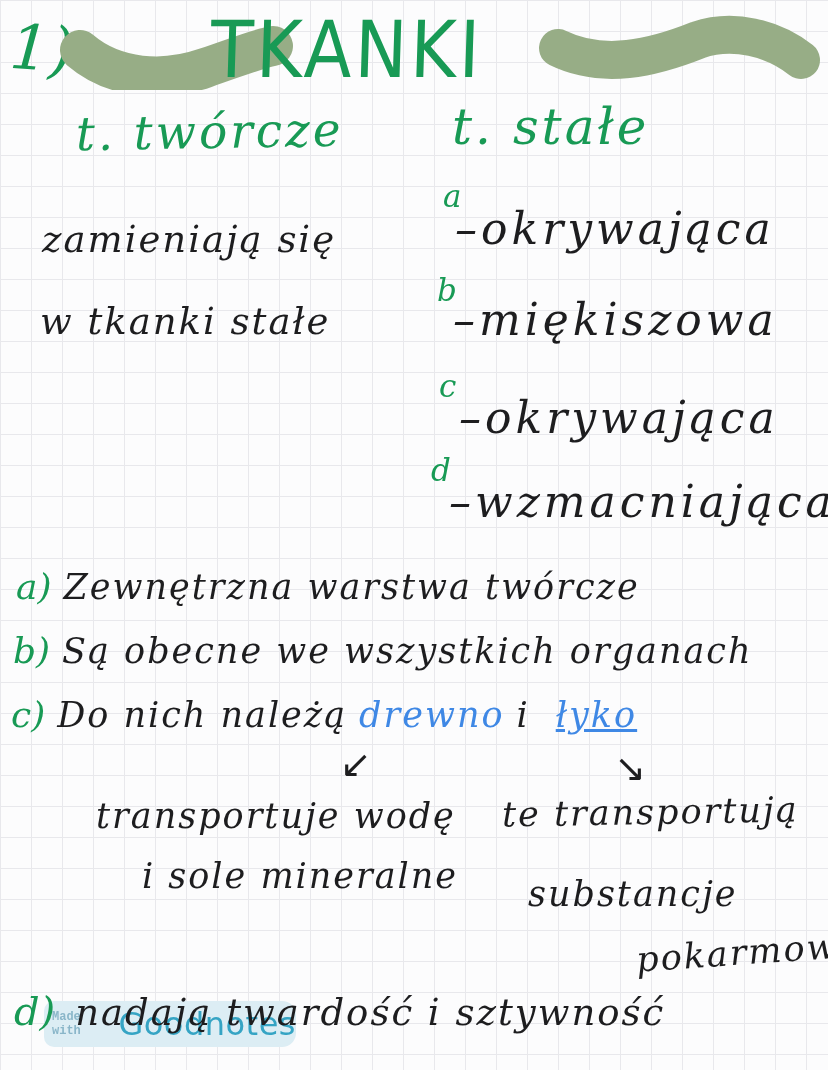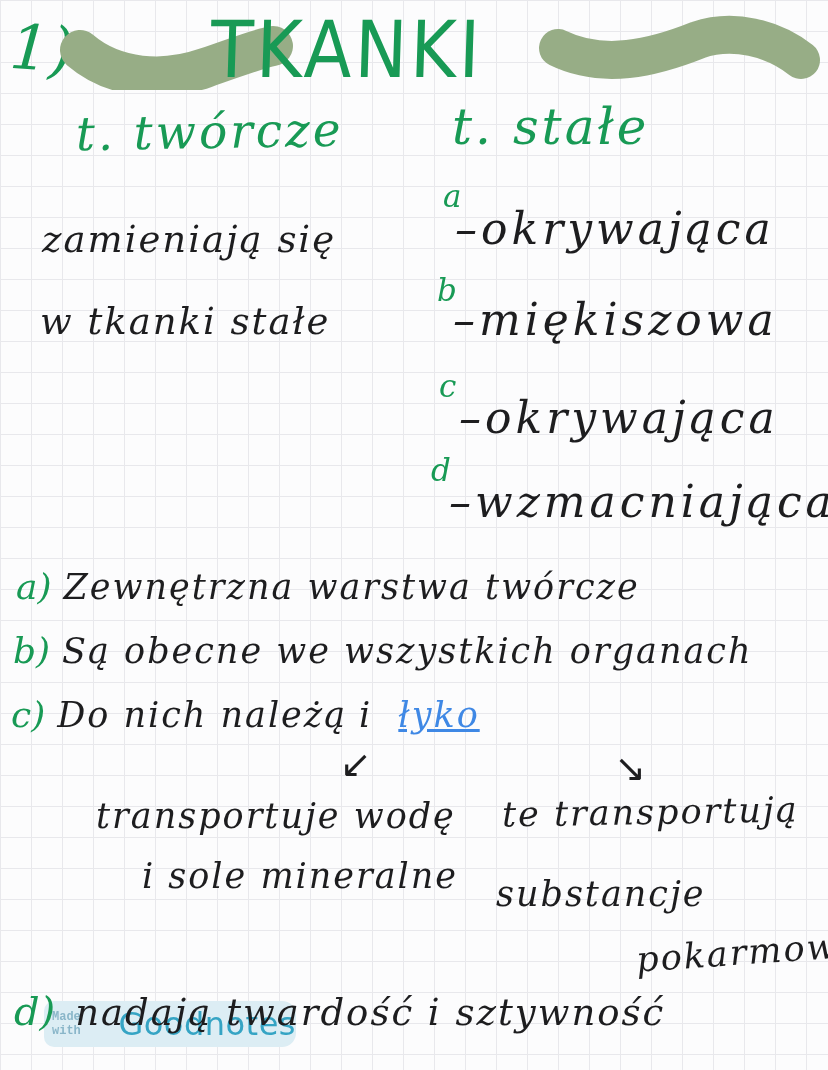--- a/index.html
+++ b/index.html
@@ -146,32 +146,33 @@
   </div>
 
   <div class="abs def-line" style="left:13px;top:630px;">
     <span class="def-marker">b)</span>
     <span class="hand">Są obecne we wszystkich organach</span>
   </div>
 
   <div class="abs def-line" style="left:11px;top:694px;">
     <span class="def-marker">c)</span>
     <span class="hand">Do nich należą</span>
+    <span class="hand blue">drewno</span>
     <span class="hand">i</span>
     <span class="hand blue" style="margin-left:14px;text-decoration:underline;">łyko</span>
   </div>
 
   <div class="abs arrow" style="left:340px;top:742px;">↙</div>
   <div class="abs arrow" style="left:614px;top:746px;">↘</div>
 
   <div class="abs hand note-line" style="left:142px;top:856px;">i sole mineralne</div>
   <div class="abs hand note-line" style="left:96px;top:796px;">transportuje wodę</div>
 
   <div class="abs hand note-line" style="left:502px;top:792px;transform:rotate(-1deg);">te transportują</div>
-  <div class="abs hand note-line" style="left:496px;top:874px;">substancje</div>
+  <div class="abs hand note-line" style="left:528px;top:874px;">substancje</div>
   <div class="abs hand note-line" style="left:636px;top:932px;transform:rotate(-4deg);">pokarmowe</div>
 
   <div class="watermark-pill">
     <span class="wm-prefix">Made with</span>
     <span class="wm-brand">Goodnotes</span>
   </div>
 
   <div class="abs def-line z2" style="left:14px;top:988px;">
     <span class="def-marker" style="font-size:40px;">d)</span>
     <span class="hand" style="font-size:37px;margin-left:8px;">nadają twardość i sztywność</span>

